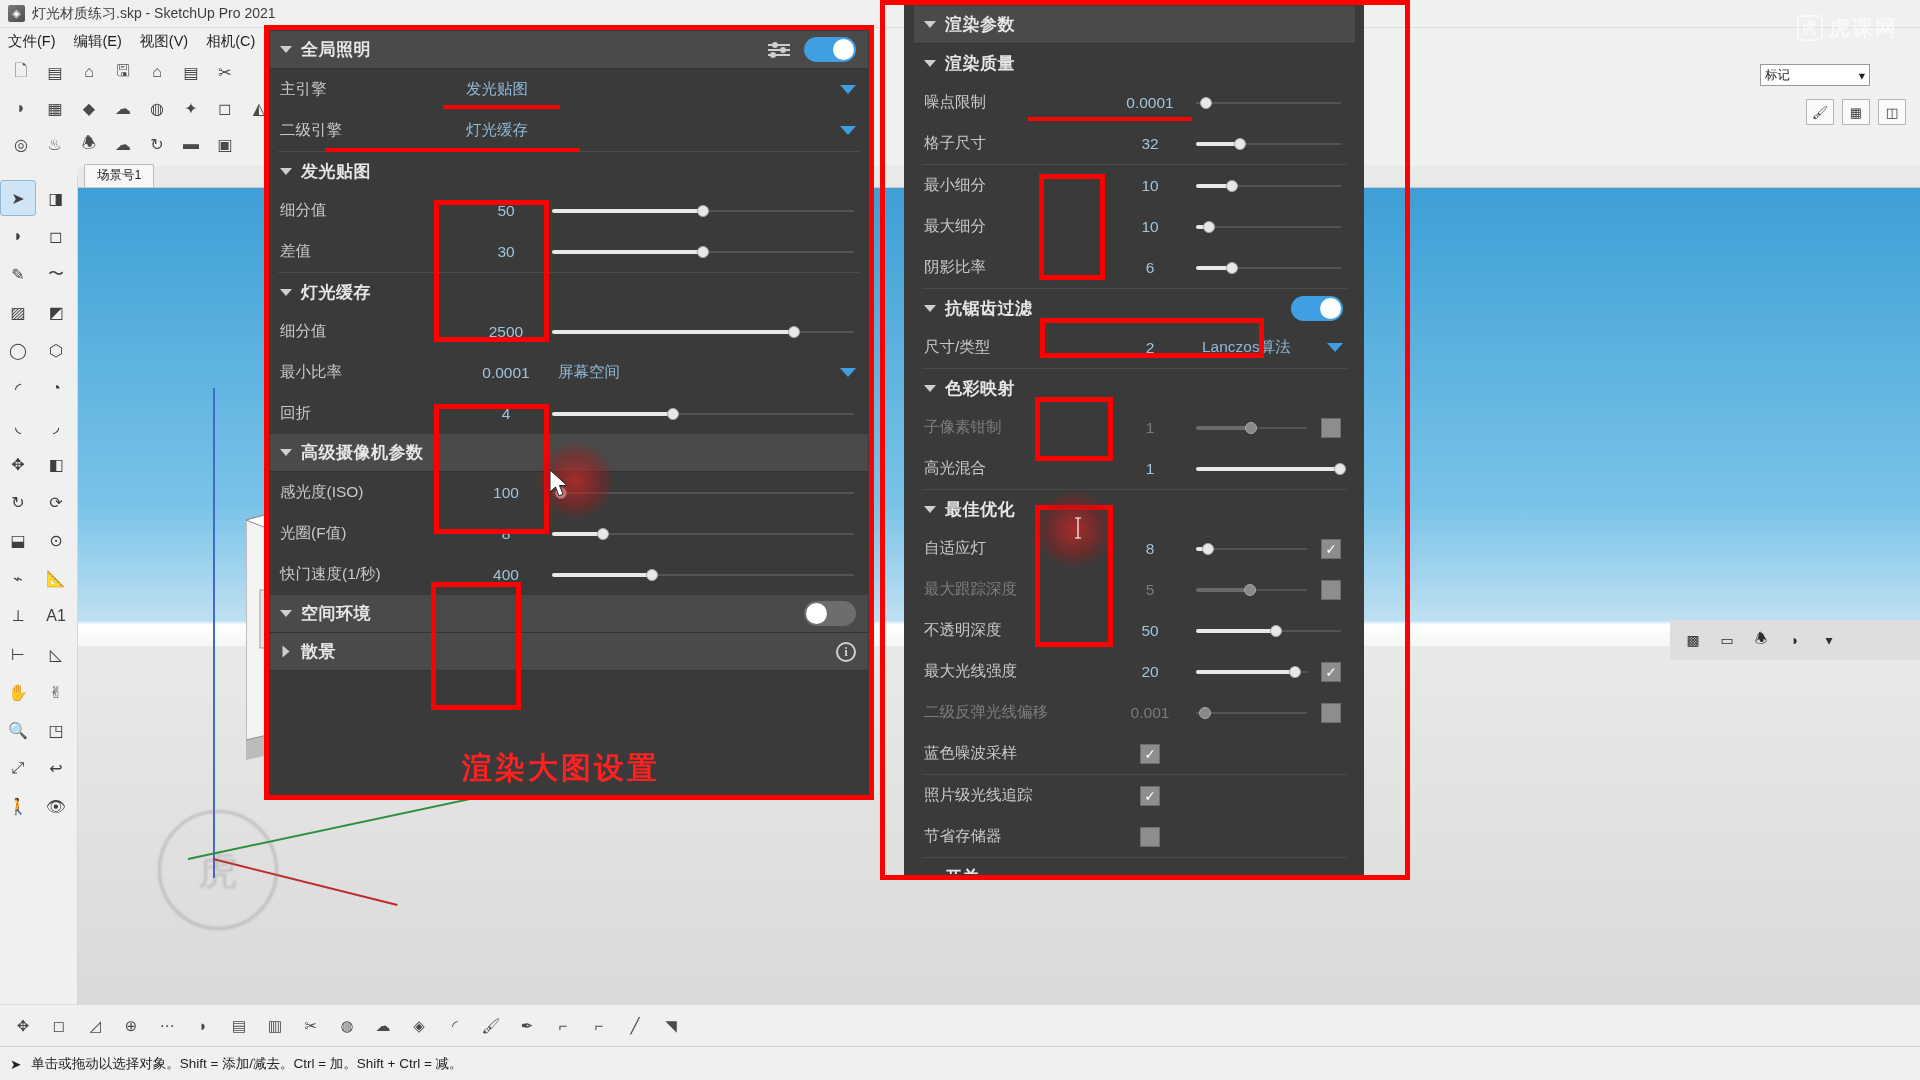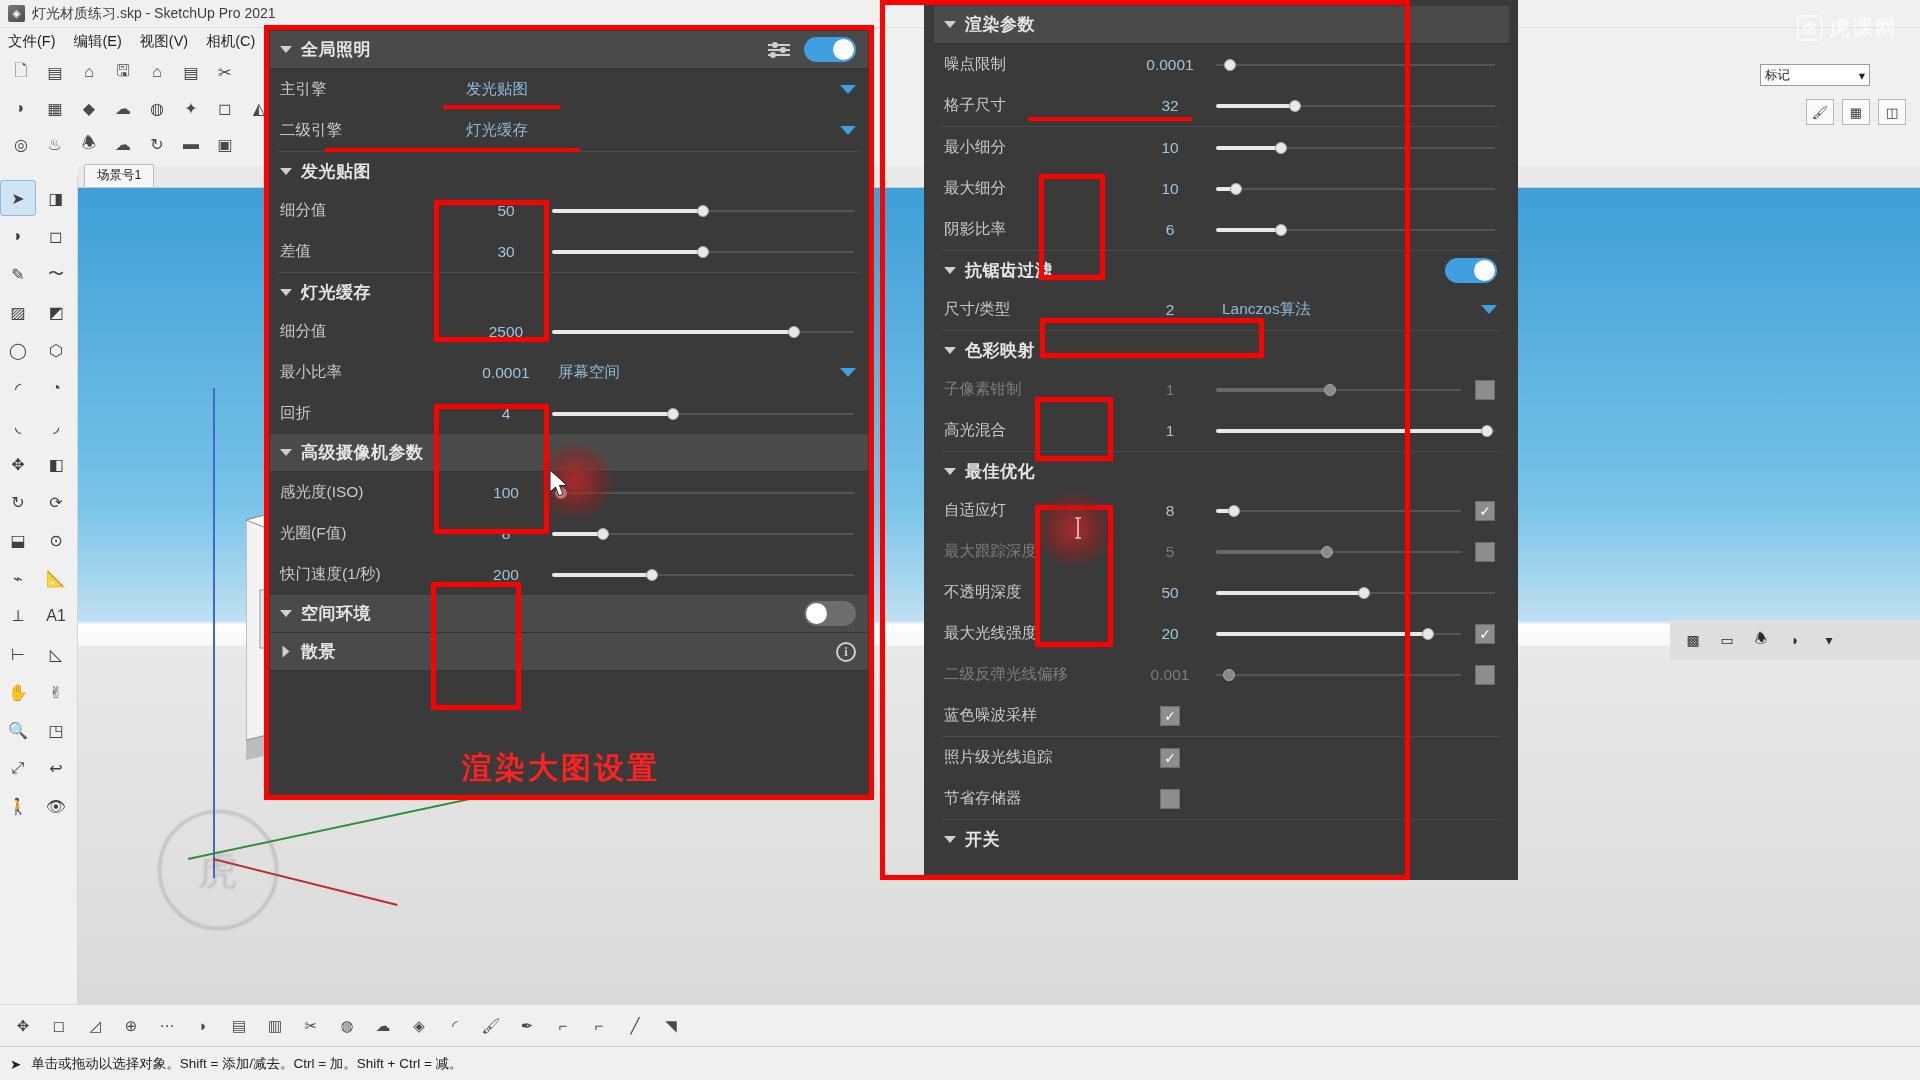--- a/index.html
+++ b/index.html
@@ -120,21 +120,21 @@
 
   
   .vray-panel {
     position: absolute;
     background: #3a3a3a;
     color: #d8d8d8;
     font-size: 15px;
     overflow: hidden;
   }
   #panel-left  { left: 264px; top: 25px;  width: 610px; height: 775px; }
-  #panel-right { left: 924px; top: 0px;   width: 594px; height: 880px; }
+  #panel-right { left: 904px; top: 0px;   width: 460px; height: 880px; }
 
   .vp-inner { position: absolute; inset: 6px; background: #3a3a3a; overflow: hidden; }
   #panel-left .vp-inner  { inset: 6px 6px 6px 6px; }
   #panel-right .vp-inner { inset: 6px 9px 6px 10px; }
 
   .sect-header {
     height: 38px; background: #4a4a4a; display: flex; align-items: center;
     padding-left: 10px; gap: 9px; border-bottom: 1px solid #333;
   }
   .sect-header.sub { background: #3a3a3a; border-bottom: none; }
@@ -497,21 +497,21 @@
       <span class="lbl">光圈(F值)</span>
       <span class="val">8</span>
       <span class="slider">
         <span class="track"></span>
           <span class="fill" style="width:17%"></span>
           <span class="knob2" style="left:15%"></span>
       </span>
     </div>
     <div class="row">
       <span class="lbl">快门速度(1/秒)</span>
-      <span class="val">200</span>
+      <span class="val">400</span>
       <span class="slider">
         <span class="track"></span>
           <span class="fill" style="width:33%"></span>
           <span class="knob2" style="left:31%"></span>
       </span>
     </div>
 
     <div class="sect-header">
       <span class="caret"></span>
       <span class="sect-title">空间环境</span>
@@ -533,20 +533,24 @@
 </div>
 
 <div class="vray-panel" id="panel-right">
   <div class="vp-inner">
 
     <div class="sect-header">
       <span class="caret"></span>
       <span class="sect-title">渲染参数</span>
     </div>
 
+    <div class="sect-header sub">
+      <span class="caret"></span>
+      <span class="sect-title">渲染质量</span>
+    </div>
 
     <div class="row">
       <span class="lbl">噪点限制</span>
       <span class="val">0.0001</span>
       <span class="slider">
         <span class="track"></span>
           <span class="knob2" style="left:3%"></span>
       </span>
     </div>
     <div class="row">

